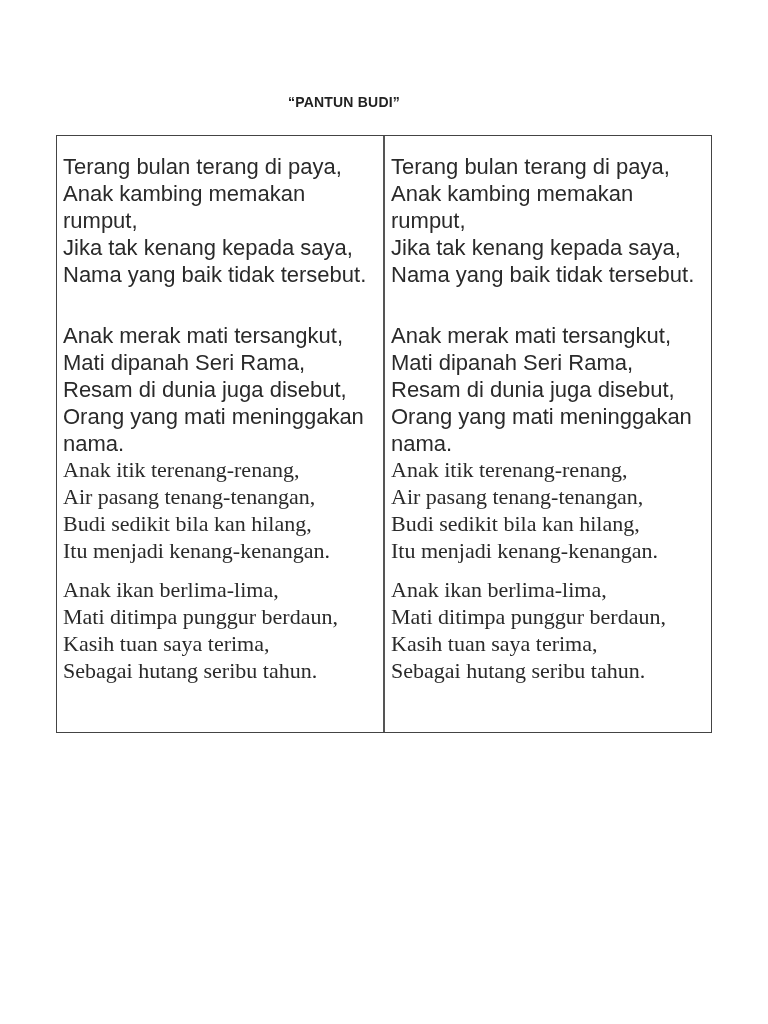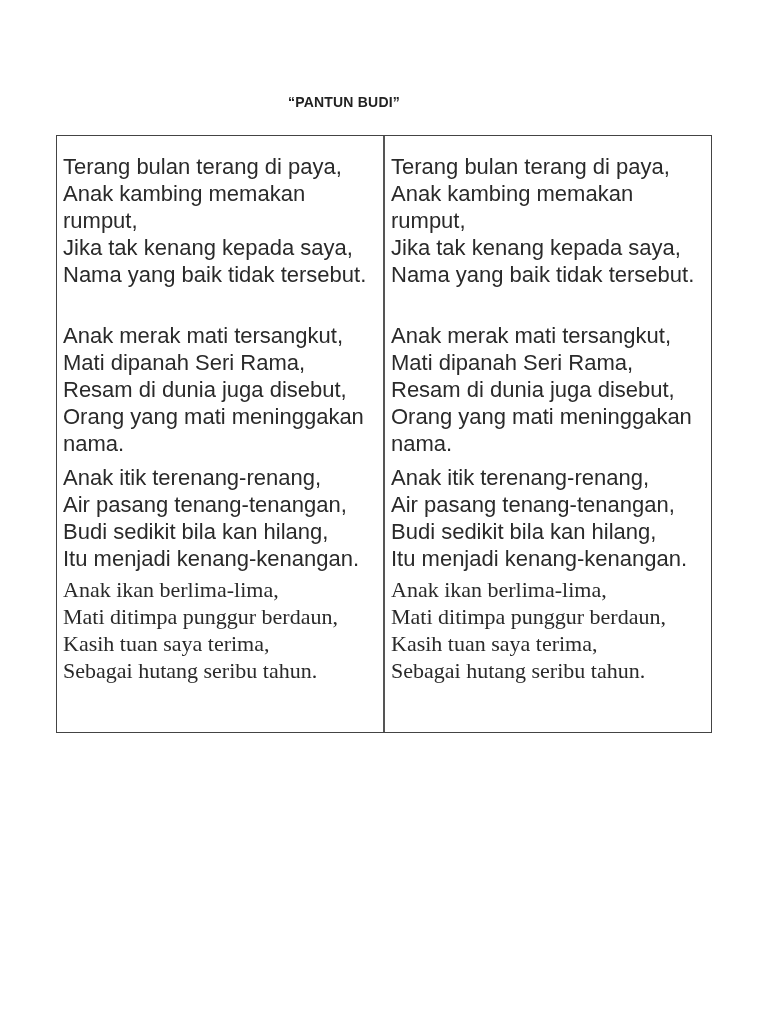--- a/index.html
+++ b/index.html
@@ -10,21 +10,21 @@
   .table { position:absolute; left:56px; top:135px; width:656px; height:598px;
            border:1.5px solid #444; box-sizing:border-box; }
   .divider { position:absolute; left:326px; top:0; width:1.5px; height:100%; background:#555; }
   .col { position:absolute; top:1px; width:322px; }
   .col.left { left:6px; }
   .col.right { left:334px; }
   .stanza { font-size:22px; line-height:27px; }
   .stanza .line { display:block; white-space:nowrap; }
   .s1 { position:absolute; top:16px; }
   .s2 { position:absolute; top:140px;margin-top:45px; }
-  .s3 { position:absolute; top:327px; }
+  .s3 { position:absolute; top:319px;font-family:Liberation Serif, serif; }
   .s4 { position:absolute; top:439px;font-family:Liberation Serif, serif; }
 </style>
 </head>
 <body>
 
 <div class="title">“PANTUN BUDI”</div>
 
 <div class="table">
   <div class="divider"></div>
 

